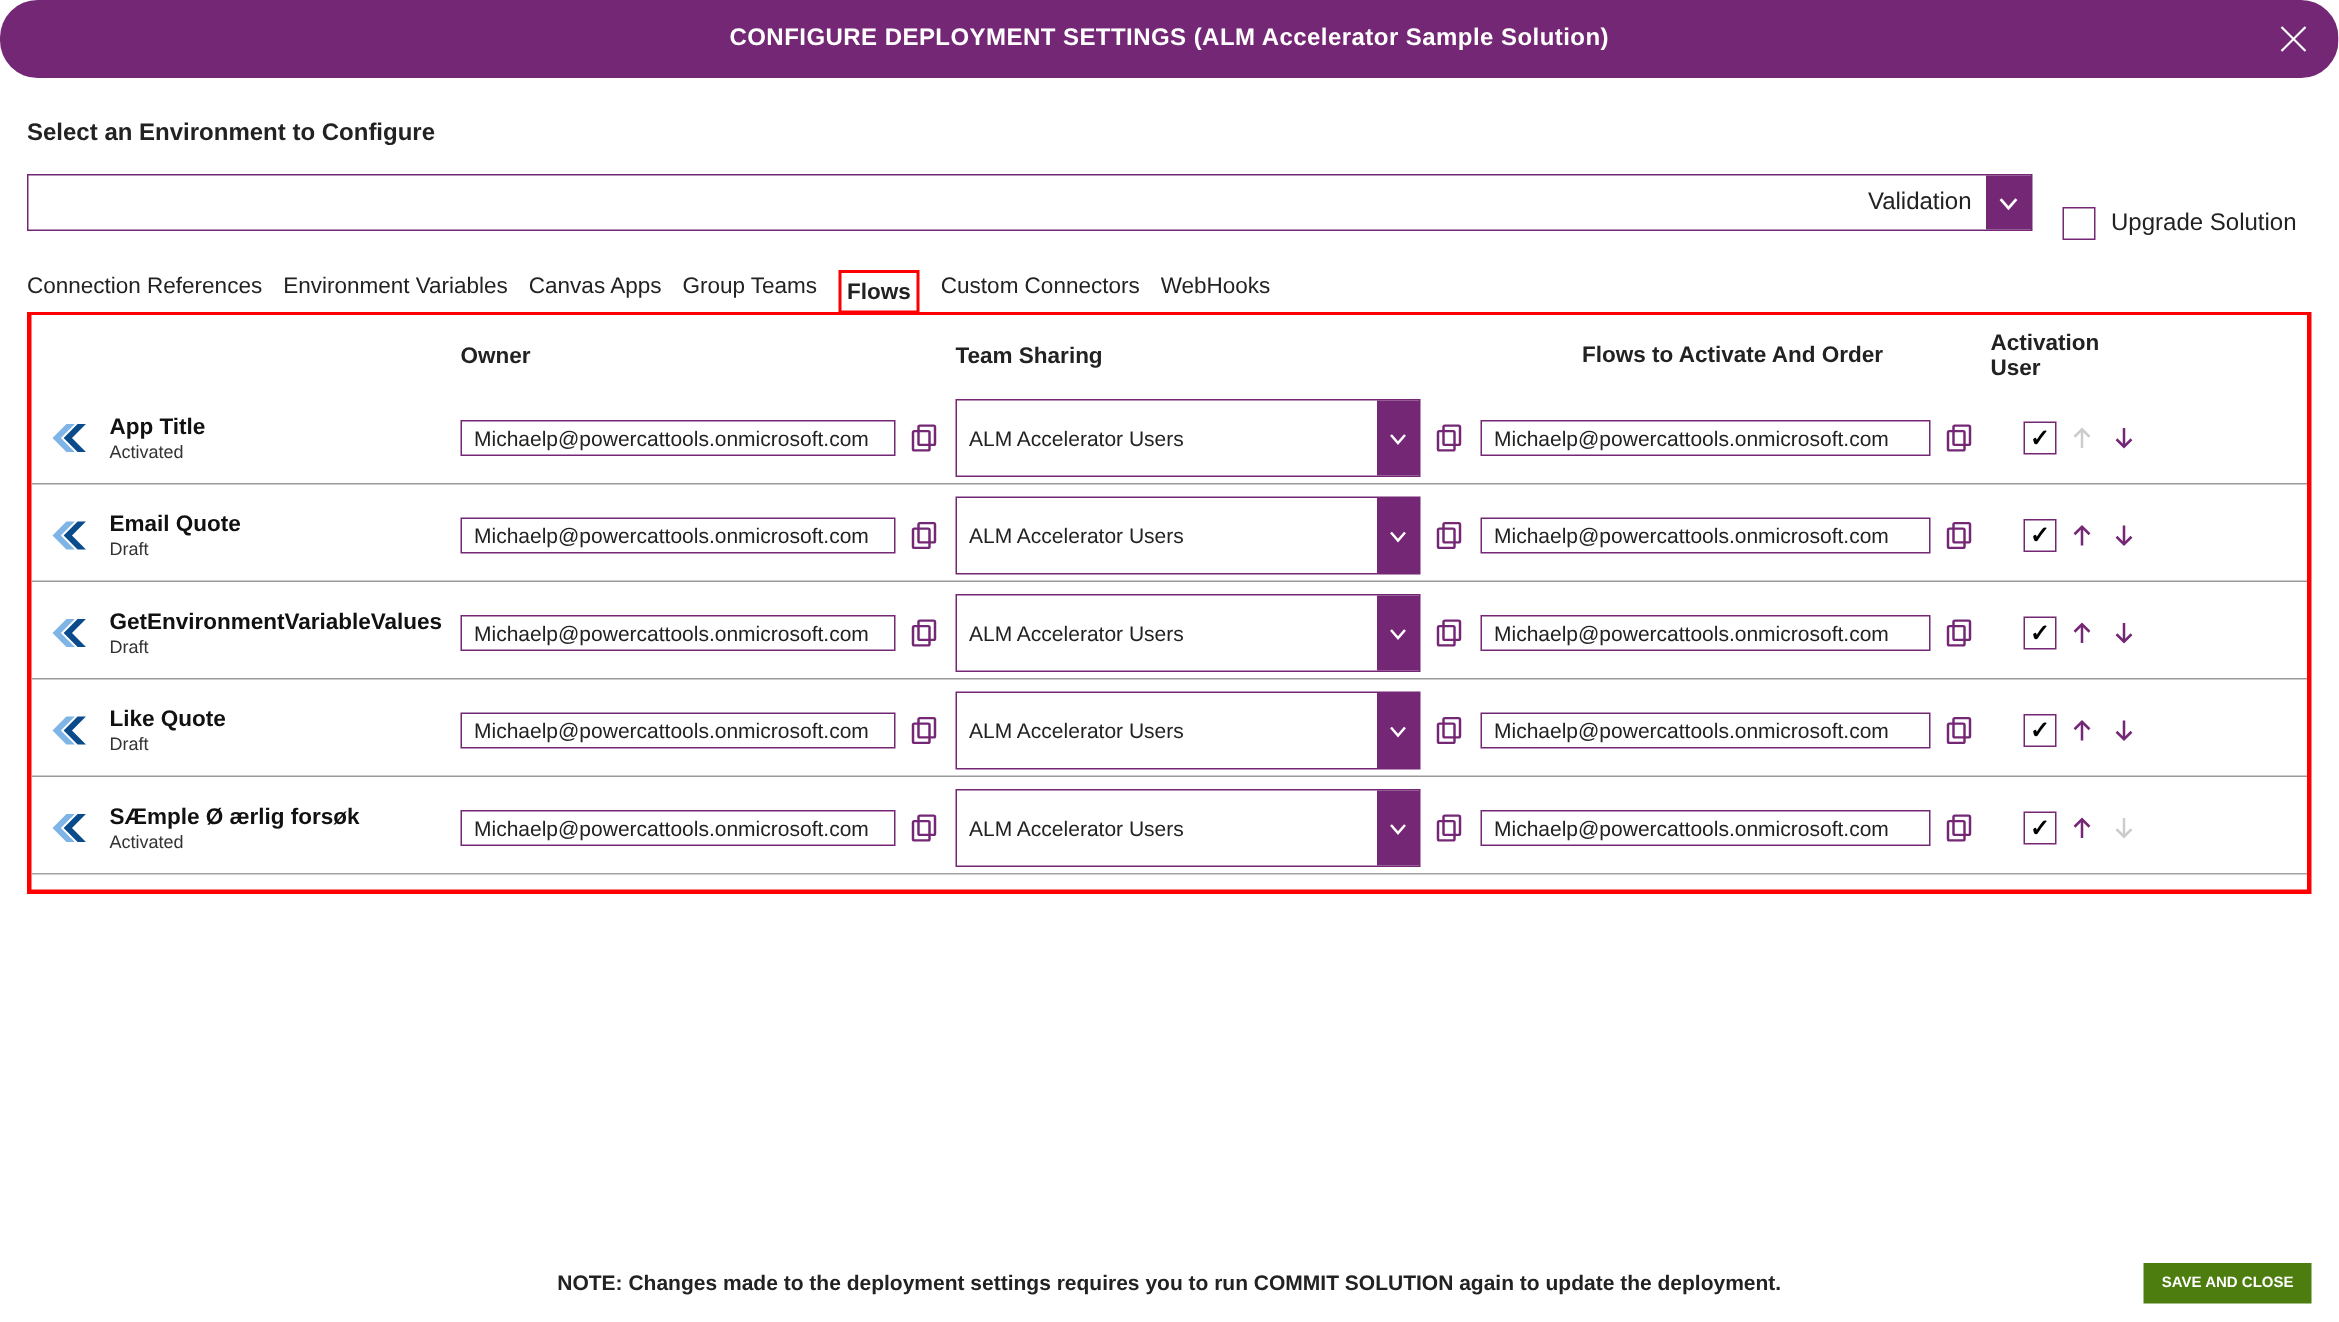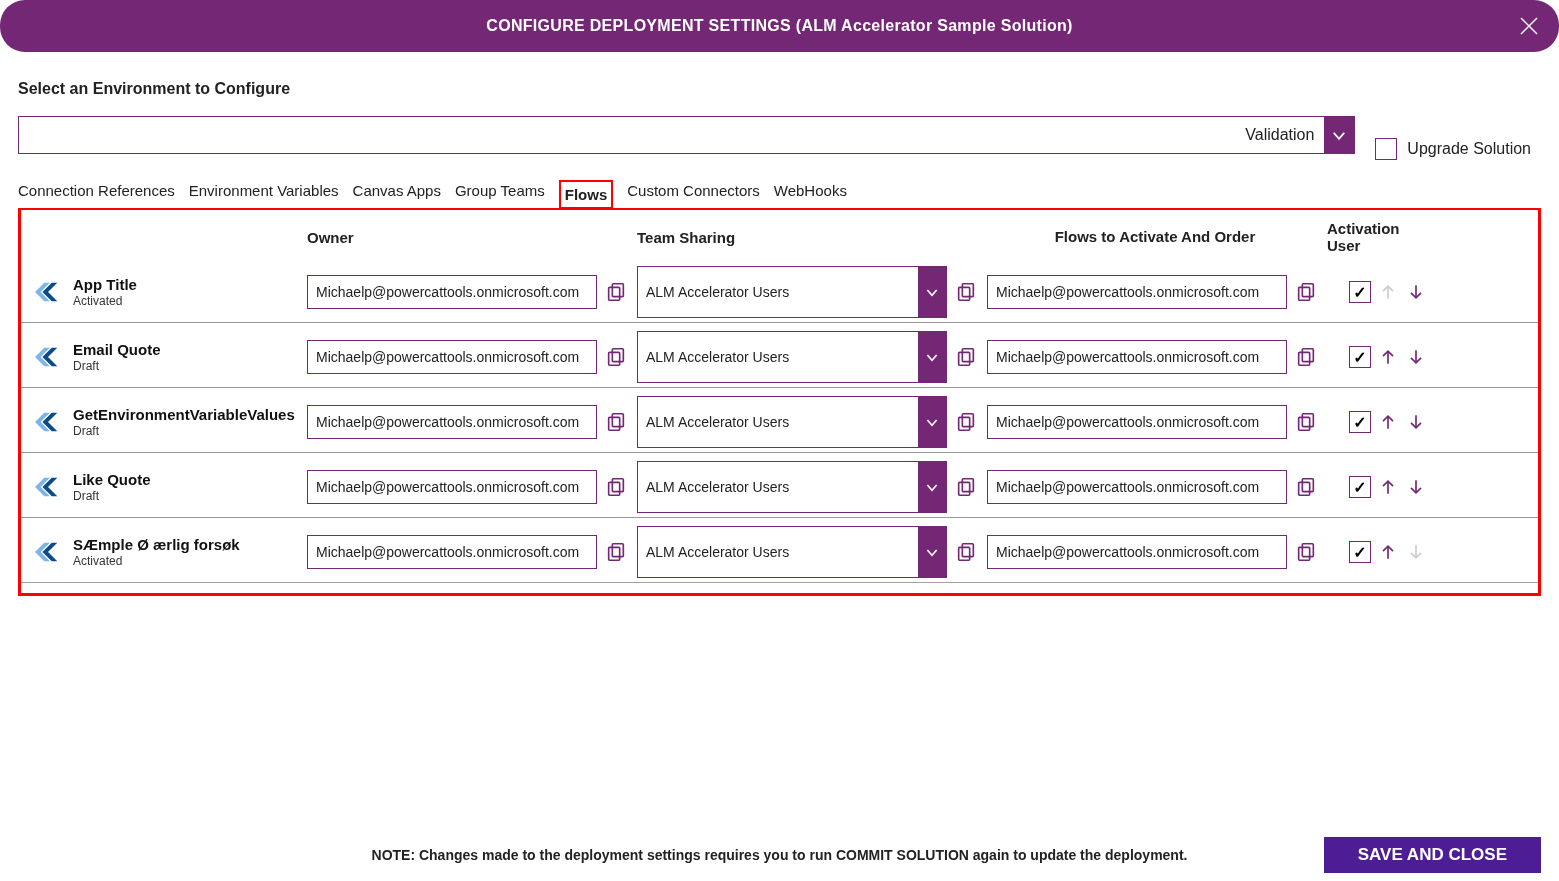--- a/index.html
+++ b/index.html
@@ -95,21 +95,21 @@
 
     .flow-meta { display: flex; align-items: center; gap: 10px; padding-left: 6px; }
     .flow-icon { width: 30px; height: 26px; }
     .flow-title { font-weight: 600; font-size: 15px; color: #111; }
     .flow-status { font-size: 12px; color: #333; margin-top: 1px; }
 
     .cell { display: flex; align-items: center; gap: 8px; padding-right: 10px; }
     .txt-inp {
       flex: 1;
       border: 1.5px solid #742774;
-      height: 34px;
+      height: 24px;
       display: flex;
       align-items: center;
       padding: 0 8px;
       font-size: 14px;
       color: #222;
     }
     .sel-inp {
       flex: 1;
       border: 1.5px solid #742774;
       height: 52px;
@@ -137,25 +137,25 @@
       position: fixed;
       bottom: 18px;
       left: 0; right: 0;
       display: flex;
       align-items: center;
       justify-content: center;
       padding: 0 18px;
     }
     .note { font-size: 14px; font-weight: 600; color: #222; text-align: center; flex: 1; }
     .save-btn {
-      background: #4c1d95;
+      background: #4d7c0f;
       color: #fff;
       font-weight: 700;
-      font-size: 17px;
-      padding: 8px 34px;
+      font-size: 10px;
+      padding: 8px 12px;
       cursor: pointer;
       border: none;
       white-space: nowrap;
       position: absolute;
       right: 18px;
     }
   </style>
 </head>
 <body>
 

